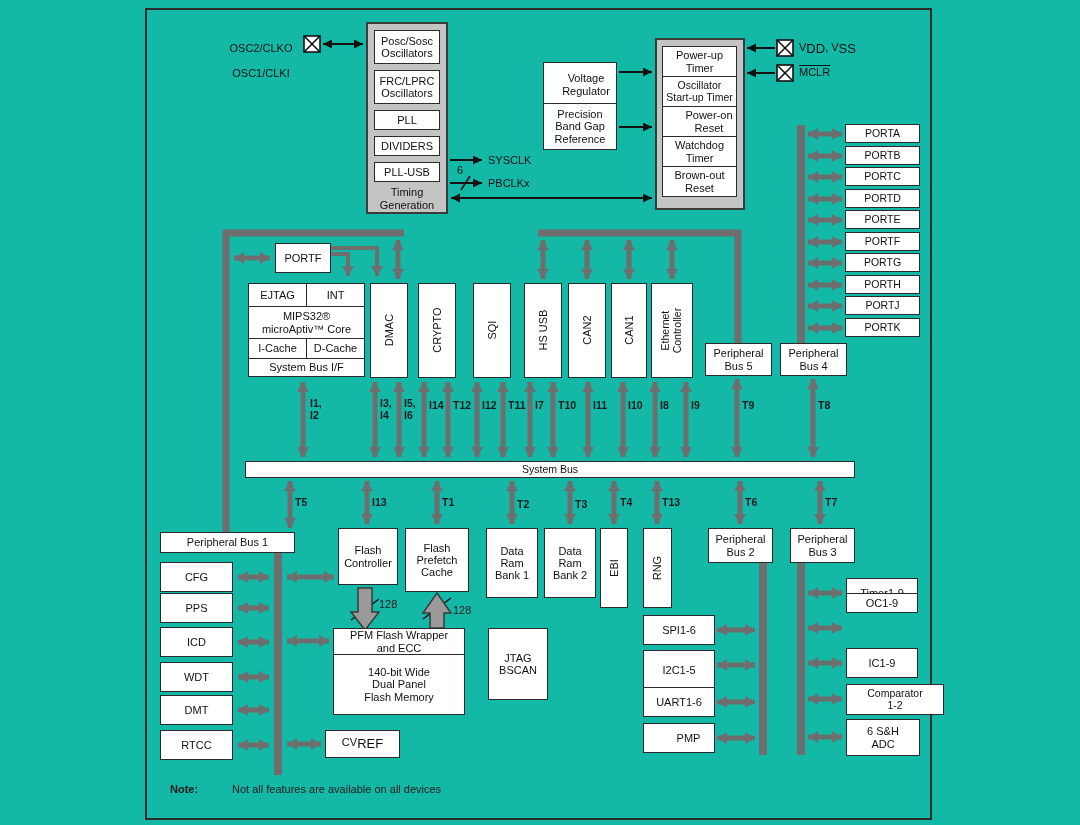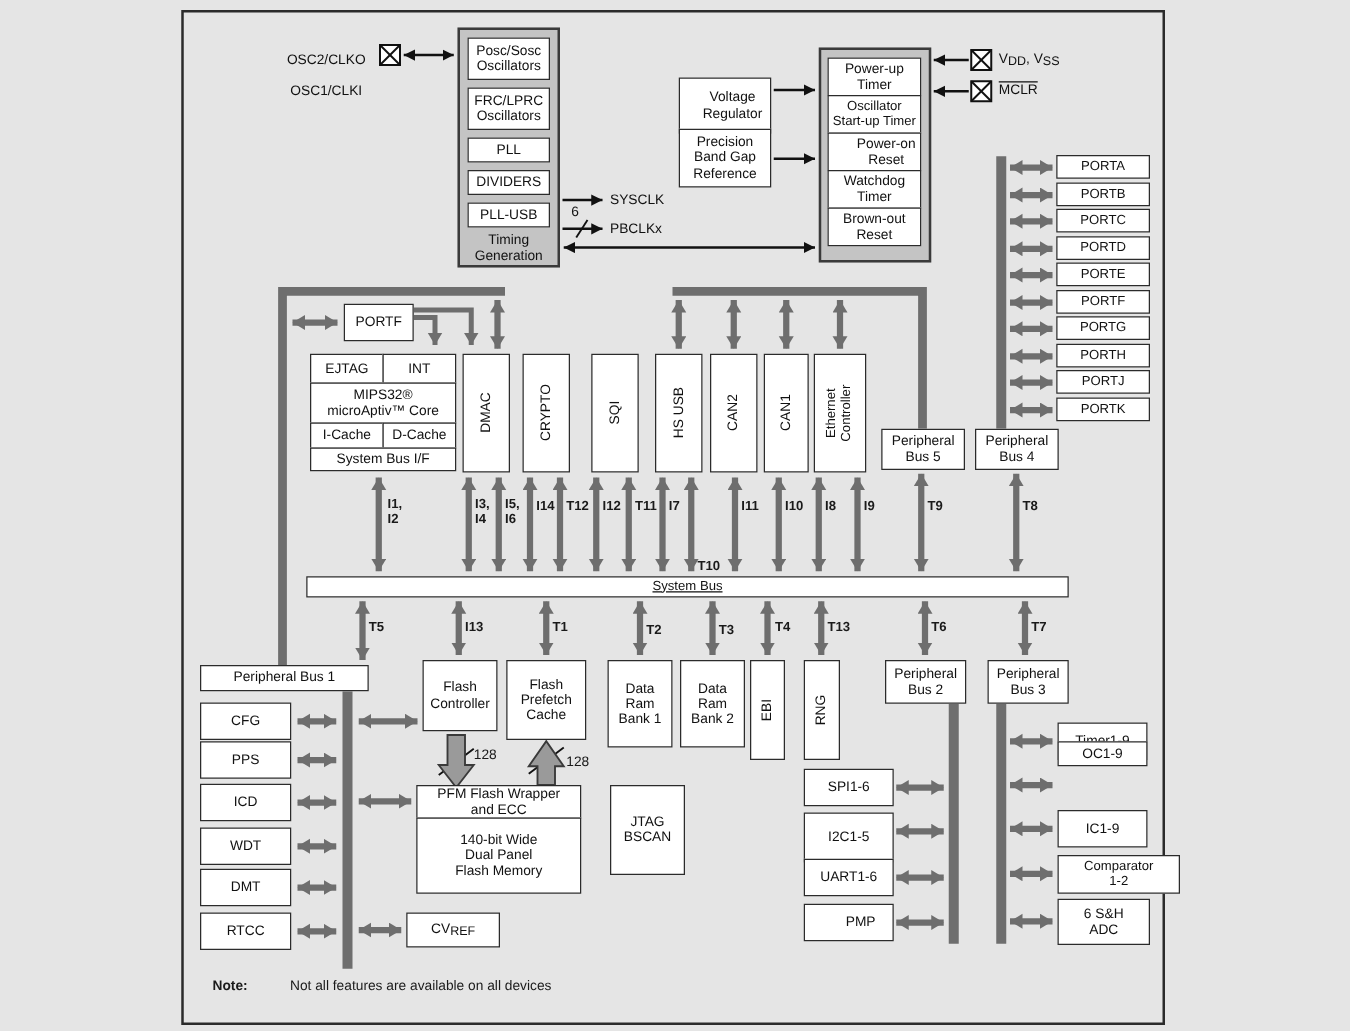--- a/index.html
+++ b/index.html
@@ -1,27 +1,27 @@
 <!DOCTYPE html>
 <html><head>
 <meta charset="utf-8">
 <style>
   html,body{margin:0;padding:0;background:#fff;}
-  #canvas{position:relative;width:1080px;height:825px;background:#e5e5e5;overflow:hidden;
+  #canvas{position:relative;width:1080px;height:825px;background:#14b8a6;overflow:hidden;
           font-family:"Liberation Sans","DejaVu Sans",sans-serif;color:#111;}
   #outer-border{position:absolute;left:145px;top:8px;width:783px;height:808px;border:2px solid #2b2b2b;}
   svg.wires{position:absolute;left:0;top:0;width:1080px;height:825px;pointer-events:none;}
   .bx{position:absolute;background:#fff;border:1.5px solid #2b2b2b;display:flex;align-items:center;justify-content:center;
       text-align:center;font-size:11px;line-height:1.12;white-space:pre-line;box-sizing:border-box;}
   .gblk{position:absolute;background:#c4c4c4;border:2.5px solid #3a3a3a;box-sizing:border-box;}
   .vb .vtext{transform:rotate(-90deg);white-space:pre;text-align:center;line-height:1.1;}
   .lbl{position:absolute;font-size:10.5px;font-weight:700;white-space:pre-line;line-height:1.1;color:#1a1a1a;}
   .plain{font-weight:400;font-size:11px;}
   .rt{text-align:right;}
-  .sub{font-size:10px;vertical-align:-2px;}
+  .sub{font-size:13px;vertical-align:-2px;}
   .ovl{text-decoration:overline;}
   .blklabel{position:absolute;font-size:11px;text-align:center;white-space:pre-line;line-height:1.15;font-weight:400;}
   .sm{font-size:10.5px;}
 </style>
 </head>
 <body>
 
 <div id="canvas">
   <div id="outer-border"></div>
 
@@ -239,29 +239,29 @@
 I2</span>
   <span class="lbl" style="left:380px;top:398px;">I3,
 I4</span>
   <span class="lbl" style="left:404px;top:398px;">I5,
 I6</span>
   <span class="lbl" style="left:429px;top:400px;">I14</span>
   <span class="lbl" style="left:453px;top:400px;">T12</span>
   <span class="lbl" style="left:482px;top:400px;">I12</span>
   <span class="lbl" style="left:508px;top:400px;">T11</span>
   <span class="lbl" style="left:535px;top:400px;">I7</span>
-  <span class="lbl" style="left:558px;top:400px;margin-top:48px;">T10</span>
+  <span class="lbl" style="left:558px;top:400px;">T10</span>
   <span class="lbl" style="left:593px;top:400px;">I11</span>
   <span class="lbl" style="left:628px;top:400px;">I10</span>
   <span class="lbl" style="left:660px;top:400px;">I8</span>
   <span class="lbl" style="left:691px;top:400px;">I9</span>
   <span class="lbl" style="left:742px;top:400px;">T9</span>
   <span class="lbl" style="left:818px;top:400px;">T8</span>
 
-  <div class="bx sm" style="left:245px;top:461px;width:610px;height:17px;text-decoration:underline;">System Bus</div>
+  <div class="bx sm" style="left:245px;top:461px;width:610px;height:17px;">System Bus</div>
 
   <span class="lbl" style="left:295px;top:497px;">T5</span>
   <span class="lbl" style="left:372px;top:497px;">I13</span>
   <span class="lbl" style="left:442px;top:497px;">T1</span>
   <span class="lbl" style="left:517px;top:499px;">T2</span>
   <span class="lbl" style="left:575px;top:499px;">T3</span>
   <span class="lbl" style="left:620px;top:497px;">T4</span>
   <span class="lbl" style="left:662px;top:497px;">T13</span>
   <span class="lbl" style="left:745px;top:497px;">T6</span>
   <span class="lbl" style="left:825px;top:497px;">T7</span>

